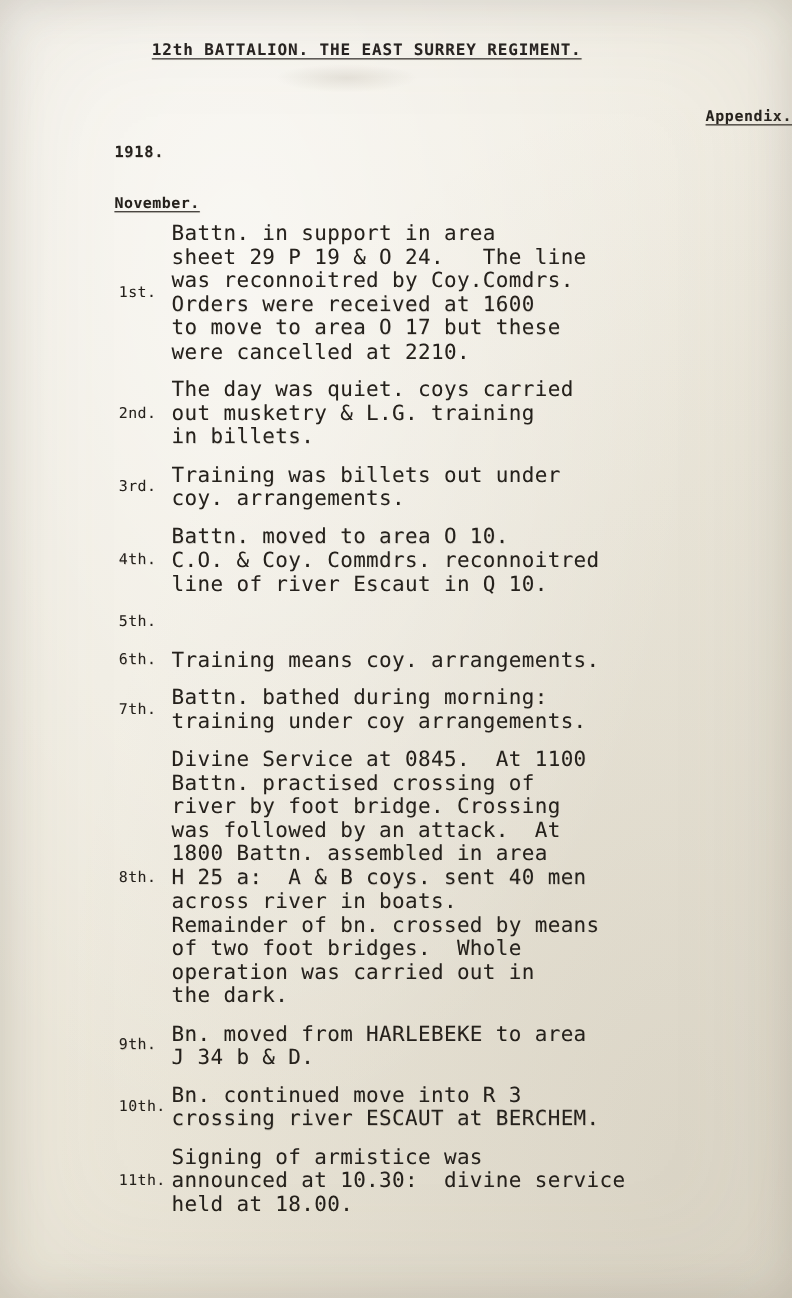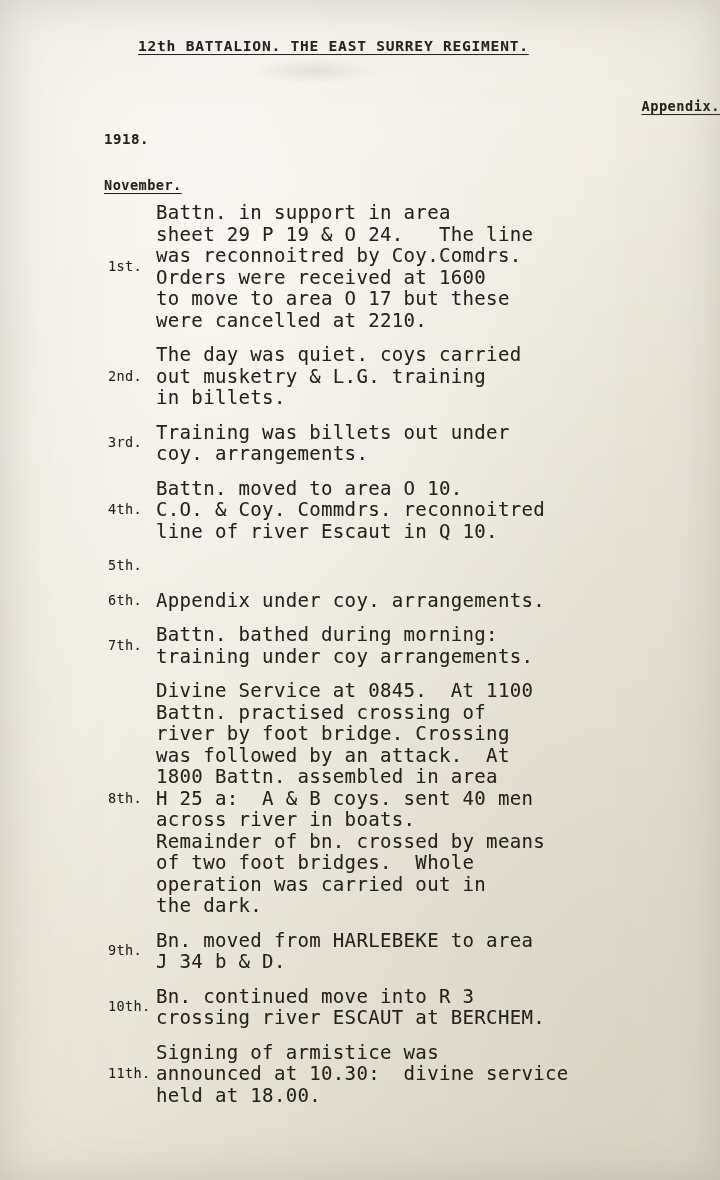--- a/index.html
+++ b/index.html
@@ -167,21 +167,21 @@
 C.O. &amp; Coy. Commdrs. reconnoitred
 line of river Escaut in Q 10.</div>
     </div>
 
     <div class="entry">
       <div class="entry-date">5th.</div>
     </div>
 
     <div class="entry">
       <div class="entry-date">6th.</div>
-      <div class="entry-body">Appendix under coy. arrangements.</div>
+      <div class="entry-body">Training means coy. arrangements.</div>
     </div>
 
     <div class="entry">
       <div class="entry-date">7th.</div>
       <div class="entry-body">Battn. bathed during morning:
 training under coy arrangements.</div>
     </div>
 
     <div class="entry">
       <div class="entry-date">8th.</div>

